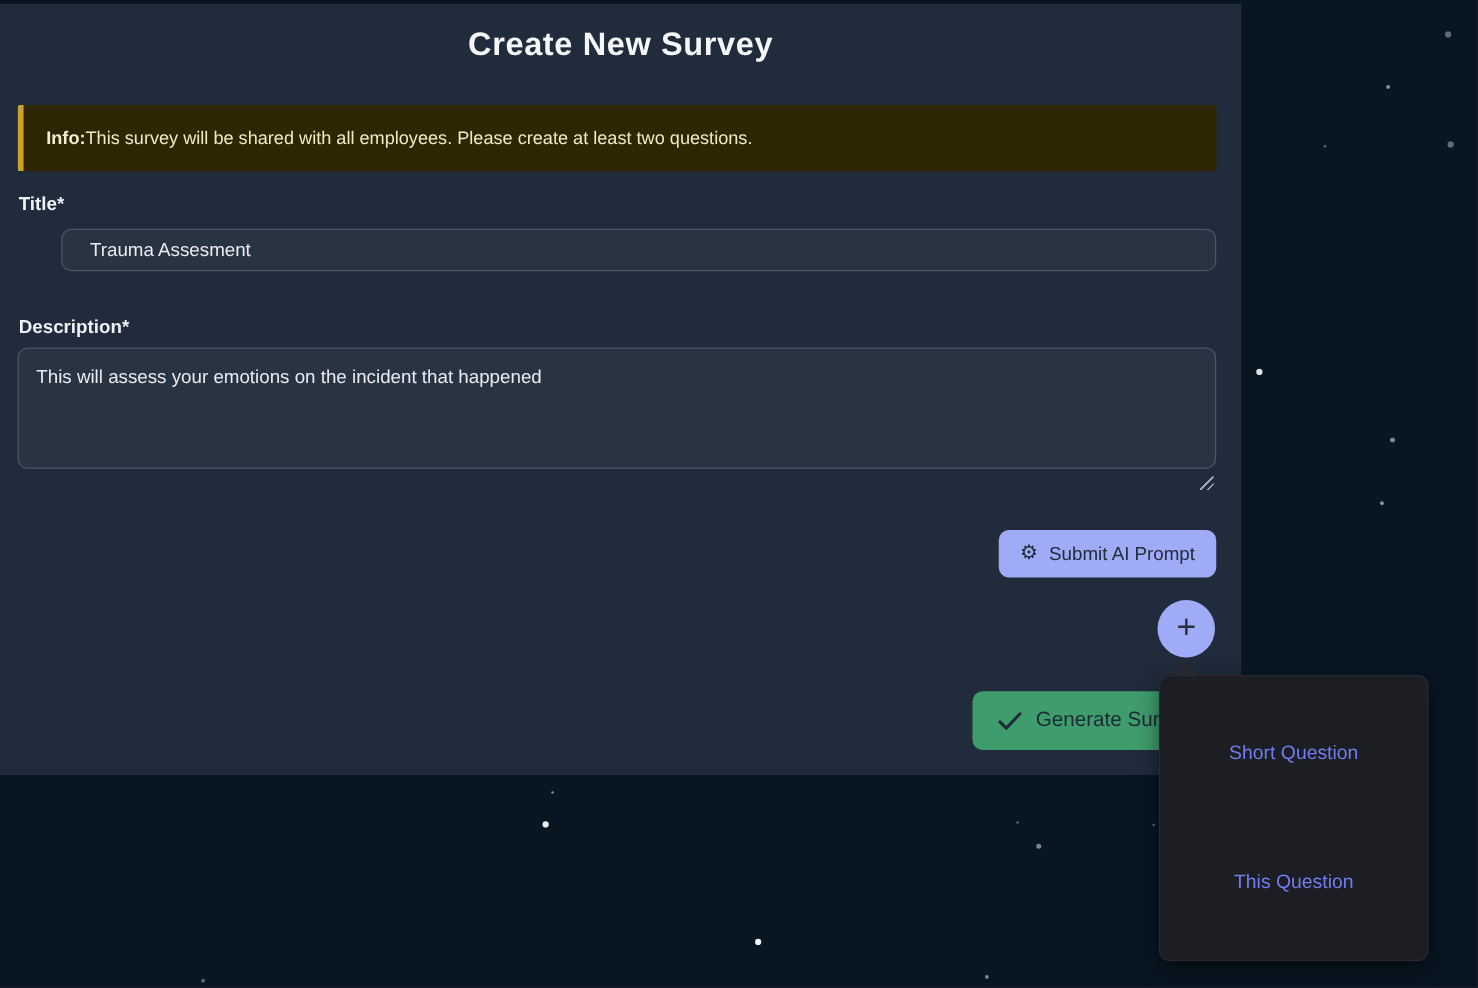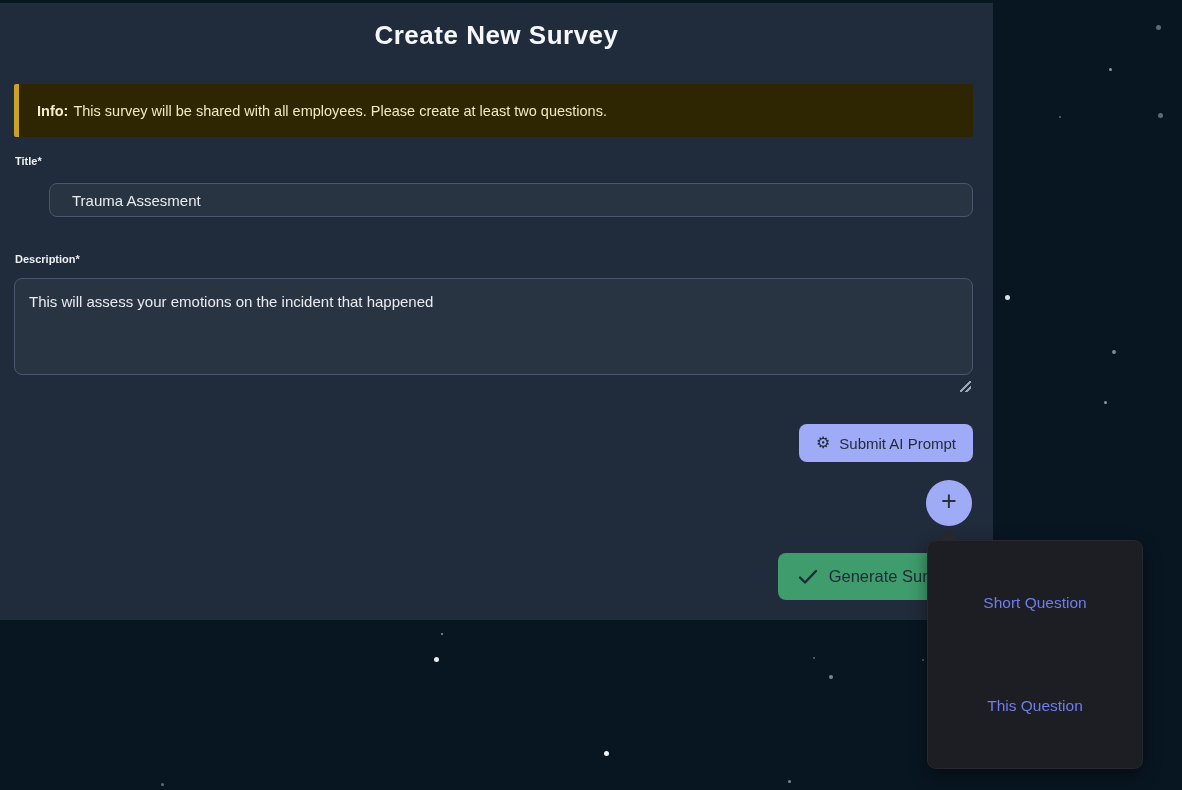--- a/index.html
+++ b/index.html
@@ -34,26 +34,26 @@
     height: 53px;
     background: #2e2503;
     border-left: 5px solid #c9a227;
     border-radius: 2px;
     display: flex;
     align-items: center;
     padding: 0 18px;
     color: #f1e8c6;
     font-size: 14.5px;
   }
-  .info-banner b { margin-right: 5px; color: #f5edcd; }
+  .info-banner b { color: #f5edcd; }
   .field-label {
     position: absolute;
     left: 15px;
     color: #eef1f5;
-    font-size: 11px;
+    font-size: 15px;
     font-weight: 700;
   }
   .label-title { top: 152px; }
   .label-desc  { top: 250px; }
   .text-input, .text-area {
     position: absolute;
     left: 14px; right: 20px;
     background: #293443;
     border: 1px solid #4a566b;
     border-radius: 8px;

